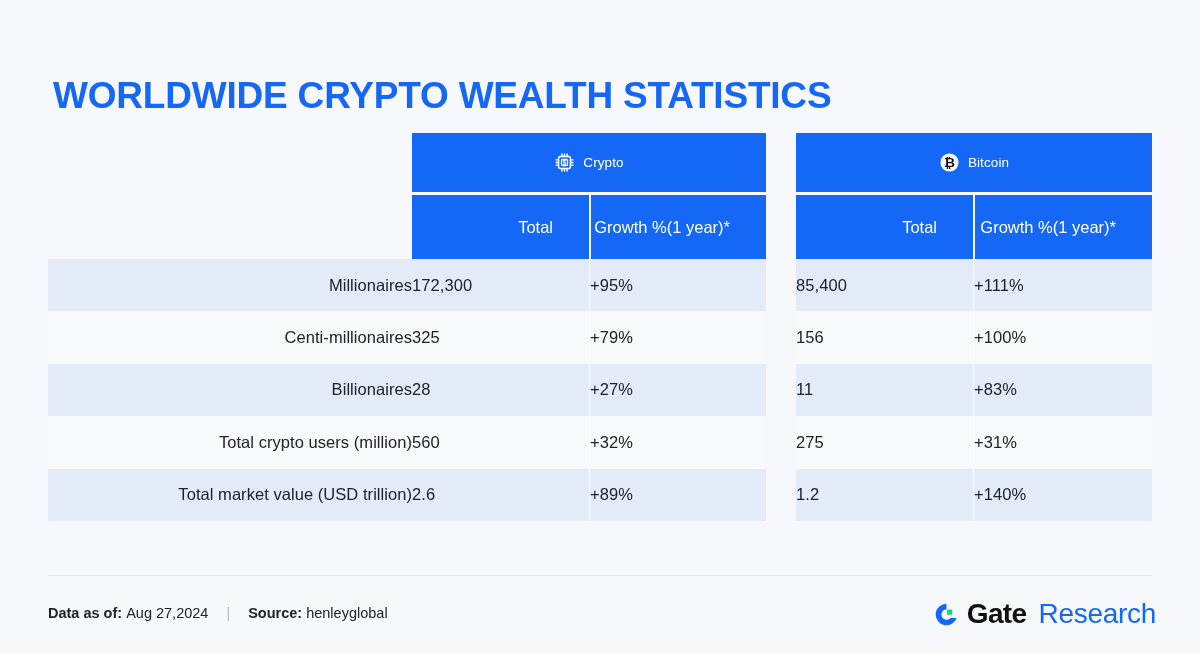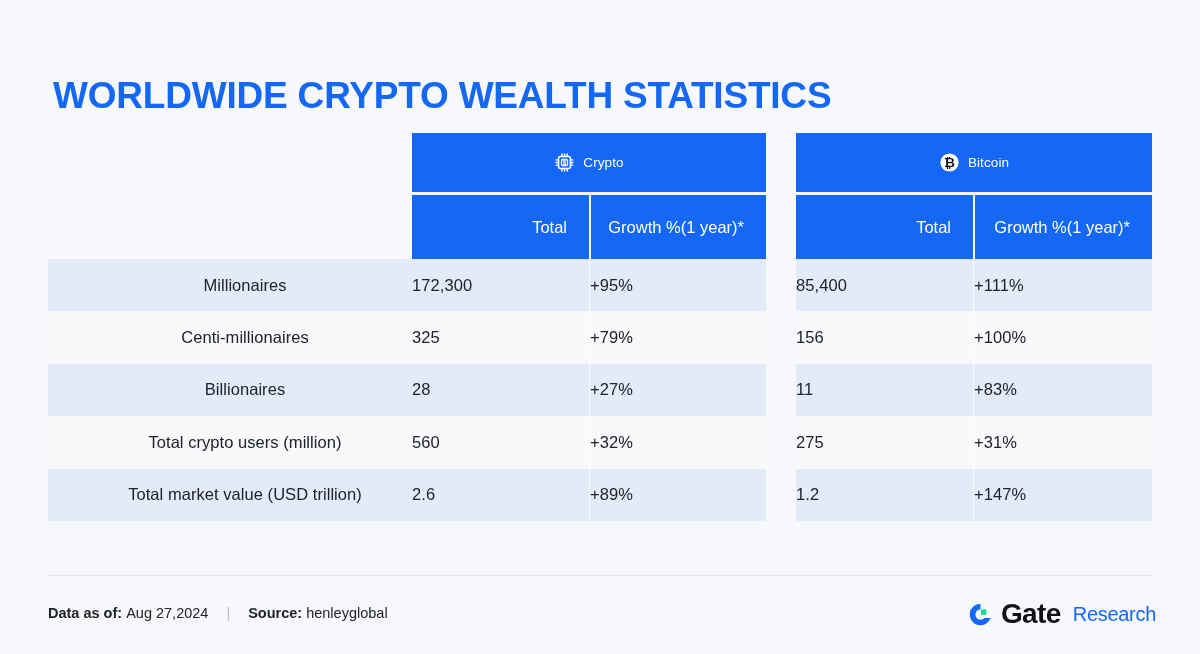--- a/index.html
+++ b/index.html
@@ -64,40 +64,40 @@
   .grp-head-label { letter-spacing:0.1px; font-size:13.5px; }
 
   .sub-head {
     background:#1468f5;
     color:#ffffff;
     height:64px;
     text-align:right;
     vertical-align:middle;
     font-size:16.5px;
     font-weight:normal;
-    padding-right:22px;
+    padding-right:36px;
     white-space:nowrap;
   }
   .sub-head.divide-left { border-left:2px solid #f7f8fb; }
   .grp-head.spacer-below { border-bottom:3px solid #f7f8fb; }
 
   
   .chip-icon { width:21px; height:21px; display:block; }
   .btc-icon  { width:21px; height:21px; display:block; }
 
   
   tbody tr { height:52.4px; }
   tbody td {
     vertical-align:middle;
     font-size:16.5px;
     font-weight:normal;
     color:#20232a;
   }
   td.lbl {
-    text-align:center;
+    text-align:right;
     padding-left:30px;
     letter-spacing:0.05px;
   }
   td.num {
     padding-right:22px;
     letter-spacing:0.1px;
   }
   td.num.divide-left { border-left:1.5px solid rgba(255,255,255,0.85); }
   td.gapcell { background:transparent !important; }
 
@@ -141,21 +141,21 @@
     white-space:nowrap;
   }
   .logo-mark { width:27px; height:27px; display:block; }
   .logo-gate {
     font-size:28px;
     font-weight:bold;
     color:#101114;
     letter-spacing:-0.6px;
   }
   .logo-research {
-    font-size:20px;
+    font-size:28px;
     font-weight:normal;
     color:#1468f5;
     letter-spacing:-0.3px;
     margin-left:5px;
   }
 </style>
 </head>
 <body>
 
 <div class="page-title">WORLDWIDE CRYPTO WEALTH STATISTICS</div>
@@ -247,21 +247,21 @@
         <td class="gapcell"></td>
         <td class="num">275</td>
         <td class="num divide-left">+31%</td>
       </tr>
       <tr class="odd">
         <td class="lbl">Total market value (USD trillion)</td>
         <td class="num">2.6</td>
         <td class="num divide-left">+89%</td>
         <td class="gapcell"></td>
         <td class="num">1.2</td>
-        <td class="num divide-left">+147%</td>
+        <td class="num divide-left">+140%</td>
       </tr>
     </tbody>
   </table>
 </div>
 
 <div class="divider"></div>
 
 <div class="footer-left">
   <b>Data as of:</b>
   <span class="val">Aug 27,2024</span>

